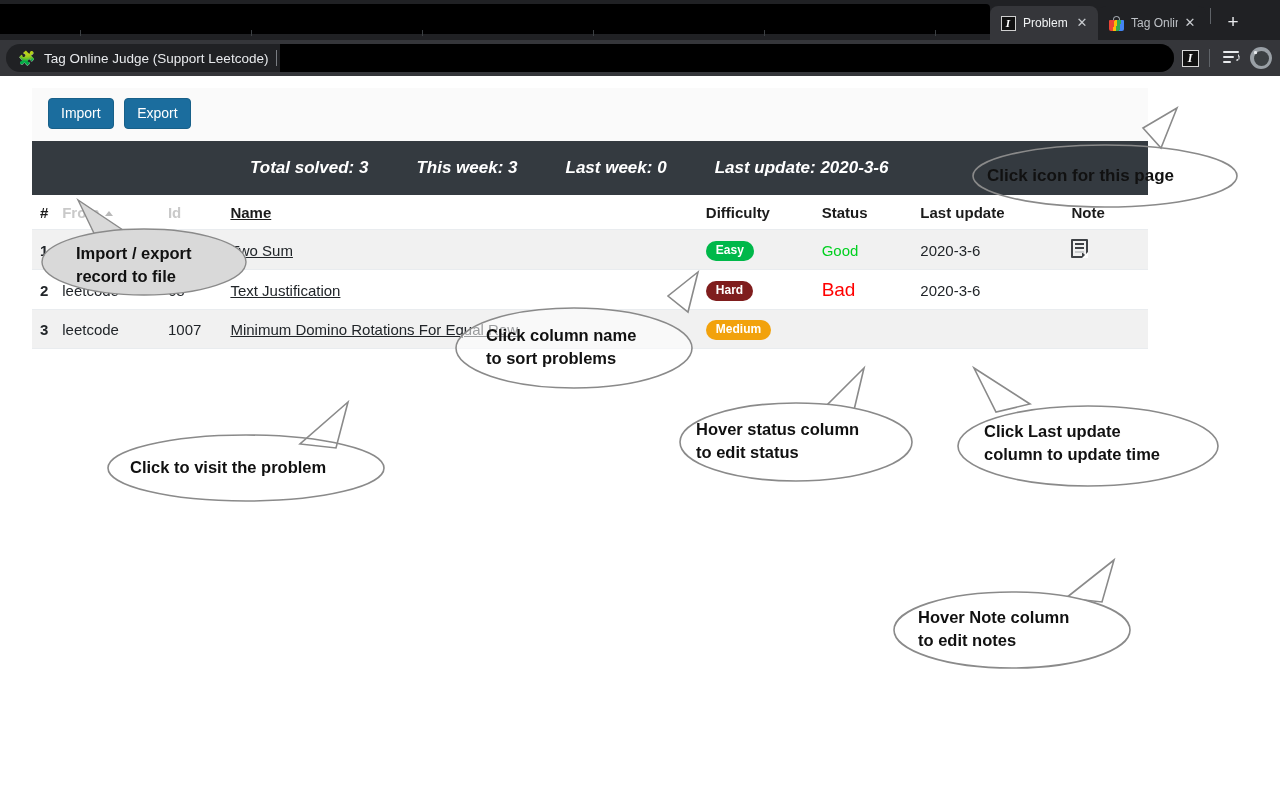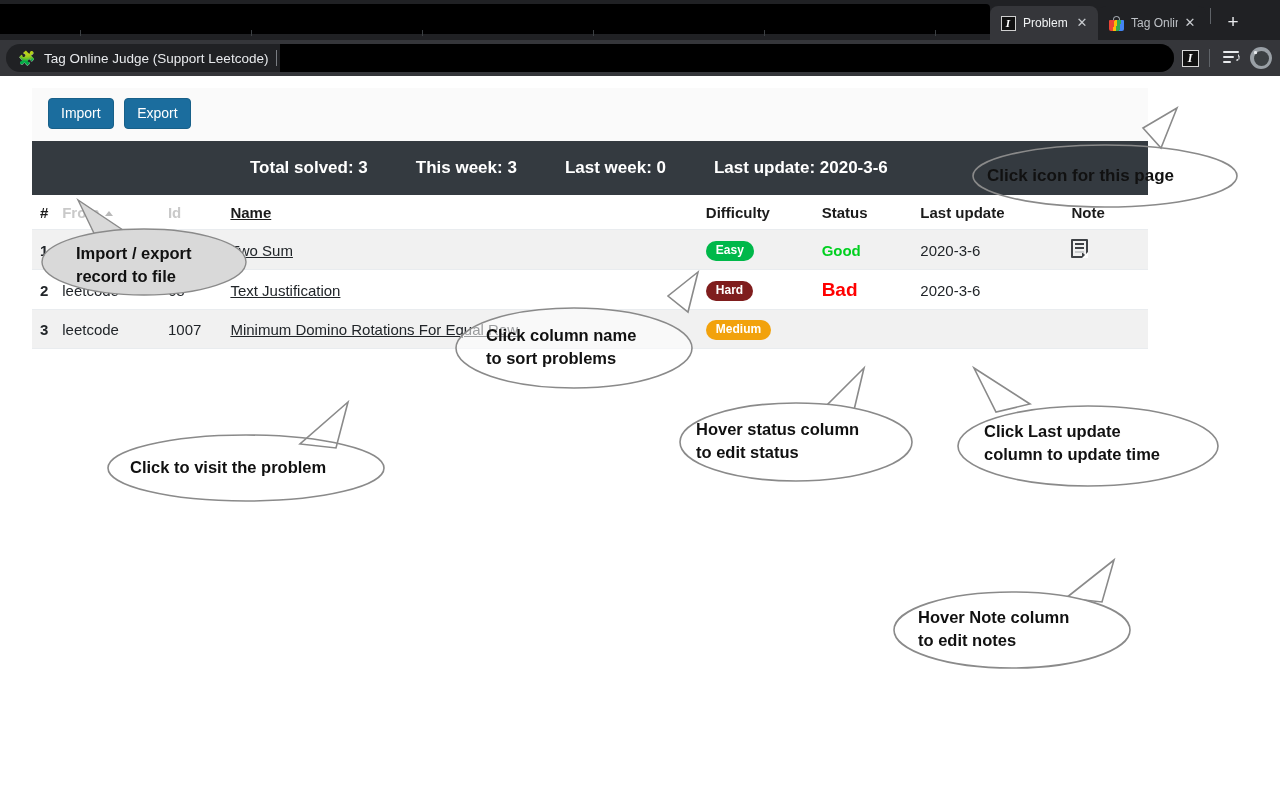--- a/index.html
+++ b/index.html
@@ -192,21 +192,21 @@
   .statsbar {
     background: #343a40;
     color: #ffffff;
     height: 54px;
     display: flex;
     align-items: center;
     padding-left: 218px;
     font-size: 17px;
     font-weight: bold;
   }
-  .statsbar span { margin-right: 48px; white-space: nowrap; }
+  .statsbar span { margin-right: 48px; white-space: nowrap; font-style: italic; }
 
   table.problems {
     width: 1116px;
     border-collapse: collapse;
     table-layout: fixed;
   }
   table.problems th {
     text-align: left;
     font-size: 15px;
     font-weight: bold;
@@ -222,21 +222,21 @@
     border-bottom: 1px solid #e9ecef;
     white-space: nowrap;
     overflow: hidden;
   }
   tr.striped td { background: #f1f1f1; }
   .c-num  { width: 30px; padding-left: 8px !important; font-weight: bold; }
   .c-from { width: 105px; }
   .c-id   { width: 62px; }
   .c-name { width: 472px; text-decoration: underline; }
   .c-diff { width: 115px; }
-  .c-stat { width: 98px; font-weight: bold; }
+  .c-stat { width: 98px; }
   .c-upd  { width: 150px; }
   .c-note { width: 76px; }
 
   th .sort-caret {
     display: inline-block;
     width: 0; height: 0; margin-left: 5px;
     border-left: 4px solid transparent;
     border-right: 4px solid transparent;
     border-bottom: 5px solid #b9b9b9;
     vertical-align: 2px;

